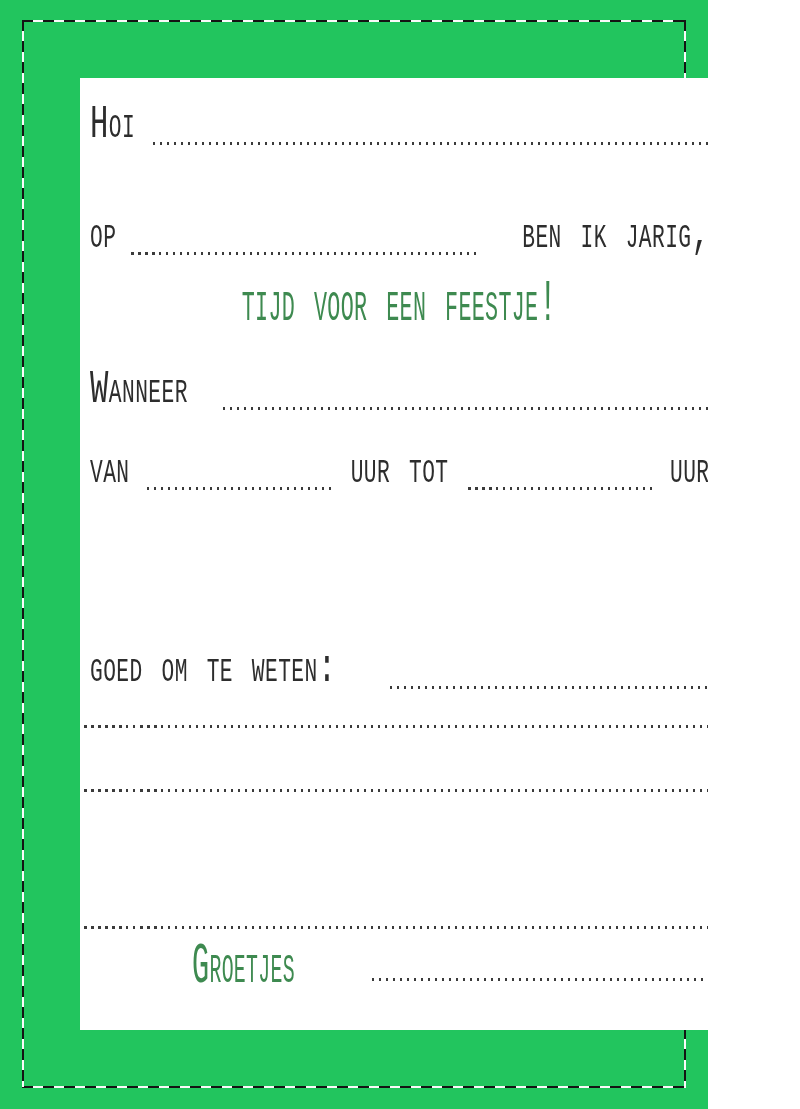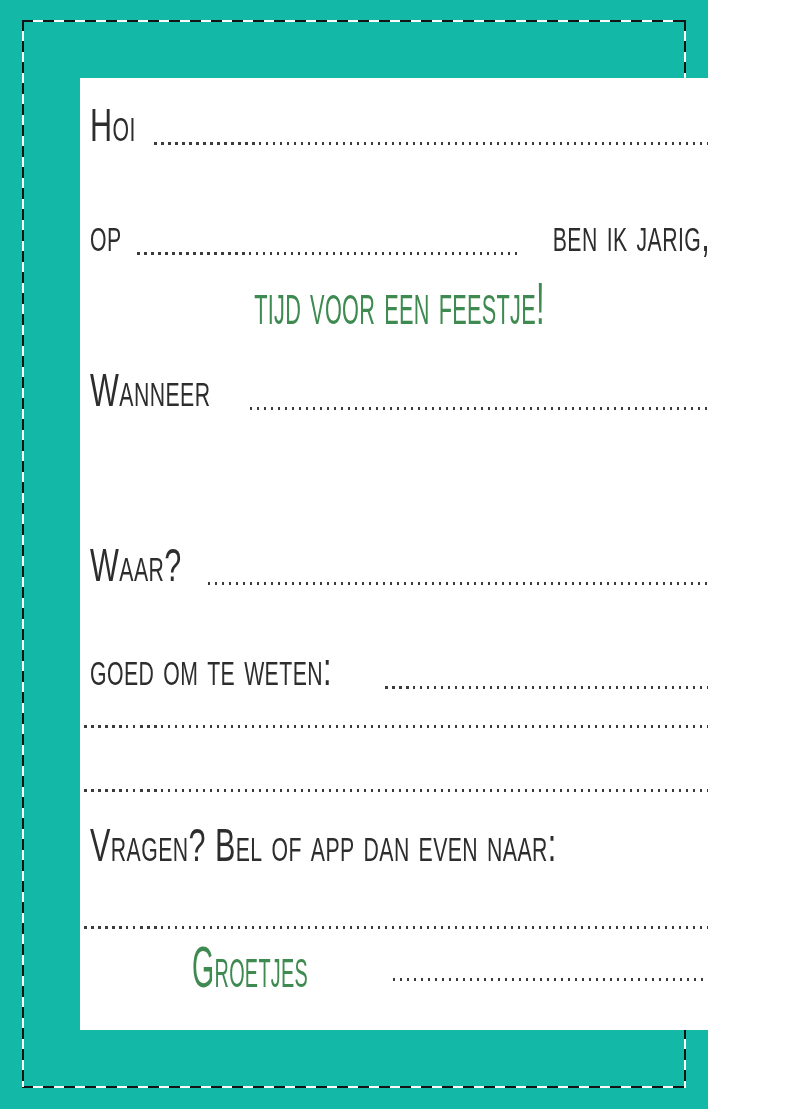--- a/index.html
+++ b/index.html
@@ -1,23 +1,23 @@
 <!DOCTYPE html>
 <html><head>
 <meta charset="utf-8">
 <style>
   html, body { margin: 0; padding: 0; background: #ffffff; }
 
   .canvas {
     position: relative;
     width: 708px;
     height: 1109px;
-    background: #14b8a6;
+    background: #22c55e;
     overflow: hidden;
-    font-family: Liberation Sans, sans-serif;
+    font-family: Liberation Mono, monospace;
   }
 
   
   .cut { position: absolute; }
   .cut-h {
     left: 22px; right: 22px; height: 2px;
     background: repeating-linear-gradient(90deg, #141414 0 11px, #fafafa 11px 21px);
   }
   .cut-v {
     top: 20px; bottom: 22px; width: 2px;
@@ -128,37 +128,37 @@
       <span class="lbl">op</span>
       <span class="dots"></span>
       <span class="lbl lbl-right">ben ik jarig,</span>
     </div>
 
     <div class="row r-wanneer">
       <span class="lbl">Wanneer</span>
       <span class="dots dots-to-edge"></span>
     </div>
 
+    <div class="row r-van">
+      <span class="lbl">van</span>
+      <span class="dots"></span>
+      <span class="lbl lbl-center">uur tot</span>
+      <span class="dots"></span>
+      <span class="lbl lbl-right">uur</span>
+    </div>
 
-    <div class="row r-waar">
-      <span class="lbl">Waar?</span>
-      <span class="dots dots-to-edge"></span>
-    </div>
 
     <div class="row r-goed">
       <span class="lbl">goed om te weten:</span>
       <span class="dots dots-to-edge"></span>
     </div>
 
     <div class="dotline dl-1"></div>
     <div class="dotline dl-2"></div>
 
-    <div class="row r-vragen">
-      <span class="lbl">Vragen? Bel of app dan even naar:</span>
-    </div>
 
     <div class="dotline dl-3"></div>
 
     <div class="row r-groetjes">
       <span class="lbl groetjes-lbl">Groetjes</span>
       <span class="dots dots-to-edge"></span>
     </div>
 
   </div>
 </div>

